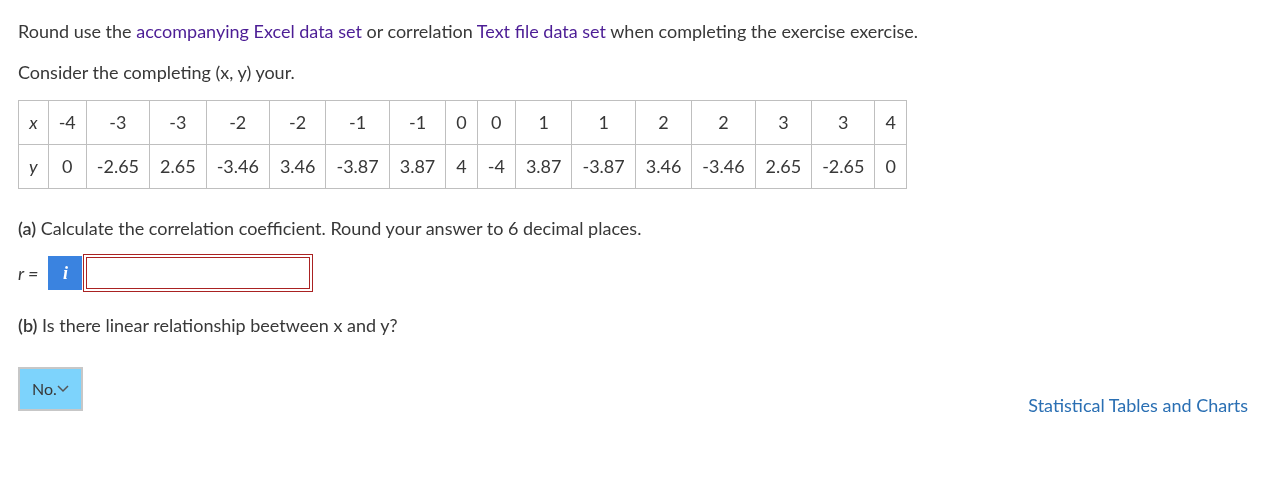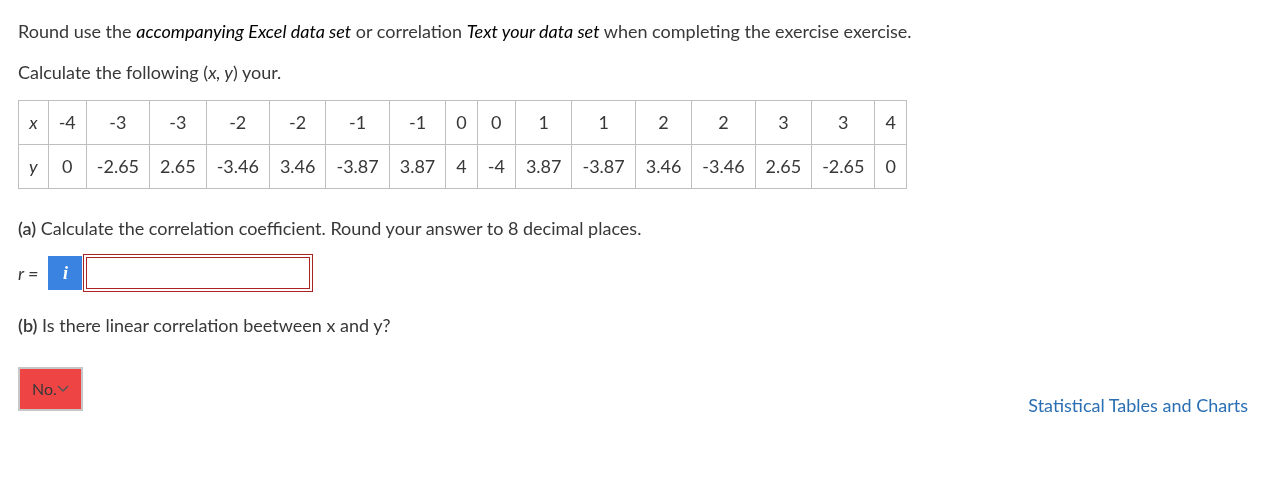--- a/index.html
+++ b/index.html
@@ -10,26 +10,25 @@
     color: #383838;
     width: 1266px;
     box-sizing: border-box;
     line-height: 1.5;
     position: relative;
   }
   .para {
     margin-bottom: 14px;
   }
   a.inline-link {
-    color: #000000;
+    color: #4c1d95;
     text-decoration: none;
     cursor: pointer;
-    font-style: italic;
   }
-  .italic { font-style: italic; }
+  .italic { }
   table.data {
     border-collapse: collapse;
     margin-top: 8px;
     margin-bottom: 26px;
   }
   table.data td {
     border: 1px solid #bfbfbf;
     padding: 8px 10px;
     text-align: center;
     font-size: 18px;
@@ -70,21 +69,21 @@
     outline: 1px solid #a22;
     outline-offset: 2px;
     padding: 0 6px;
     font-size: 16px;
     margin-left: 4px;
   }
   .select-wrap {
     display: inline-flex;
     align-items: center;
     border: 2px solid #c7c7c7;
-    background: #ef4444;
+    background: #7dd3fc;
     padding: 8px 12px;
     cursor: pointer;
     margin-top: 14px;
     gap: 0;
     font-size: 16px;
   }
   .chev {
     font-size: 12px;
     color: #555;
   }
@@ -96,25 +95,25 @@
     cursor: pointer;
     font-size: 18px;
   }
 </style>
 </head>
 <body>
 
 
 
 <div class="para">
-  <span>Round use the </span><a class="inline-link">accompanying Excel data set</a><span> or correlation </span><a class="inline-link">Text your data set</a><span> when completing the exercise exercise.</span>
+  <span>Round use the </span><a class="inline-link">accompanying Excel data set</a><span> or correlation </span><a class="inline-link">Text file data set</a><span> when completing the exercise exercise.</span>
 </div>
 
 <div class="para">
-  <span>Calculate the following (</span><span class="italic">x, y</span><span>) your.</span>
+  <span>Consider the completing (</span><span class="italic">x, y</span><span>) your.</span>
 </div>
 
 <table class="data">
   <tbody>
       <tr>
     <td class="hdr">x</td>
     <td>-4</td>
     <td>-3</td>
     <td>-3</td>
     <td>-2</td>
@@ -147,33 +146,33 @@
     <td>3.46</td>
     <td>-3.46</td>
     <td>2.65</td>
     <td>-2.65</td>
     <td>0</td>
   </tr>
 </tbody>
   </table>
 
 <div class="para">
-  <span class="q-label">(a)</span><span> Calculate the correlation coefficient. Round your answer to 8 decimal places.</span>
+  <span class="q-label">(a)</span><span> Calculate the correlation coefficient. Round your answer to 6 decimal places.</span>
 </div>
 
 <div class="answer-row">
   <span class="r-equals">r = </span>
   <button class="info-btn">
     <span>i</span>
   </button>
   <input class="answer-input" type="text" value="" style="">
 </div>
 
 <div class="para">
-  <span class="q-label">(b)</span><span> Is there linear correlation beetween x and y?</span>
+  <span class="q-label">(b)</span><span> Is there linear relationship beetween x and y?</span>
 </div>
 
 <div class="select-wrap">
   <span>No.</span>
   <span class="chev">
     <svg width="12" height="8" viewBox="0 0 12 8">
         <path d="M1 1 L6 6 L11 1" stroke="#555" stroke-width="1.5" fill="none"></path>
       </svg>
   </span>
 </div>

